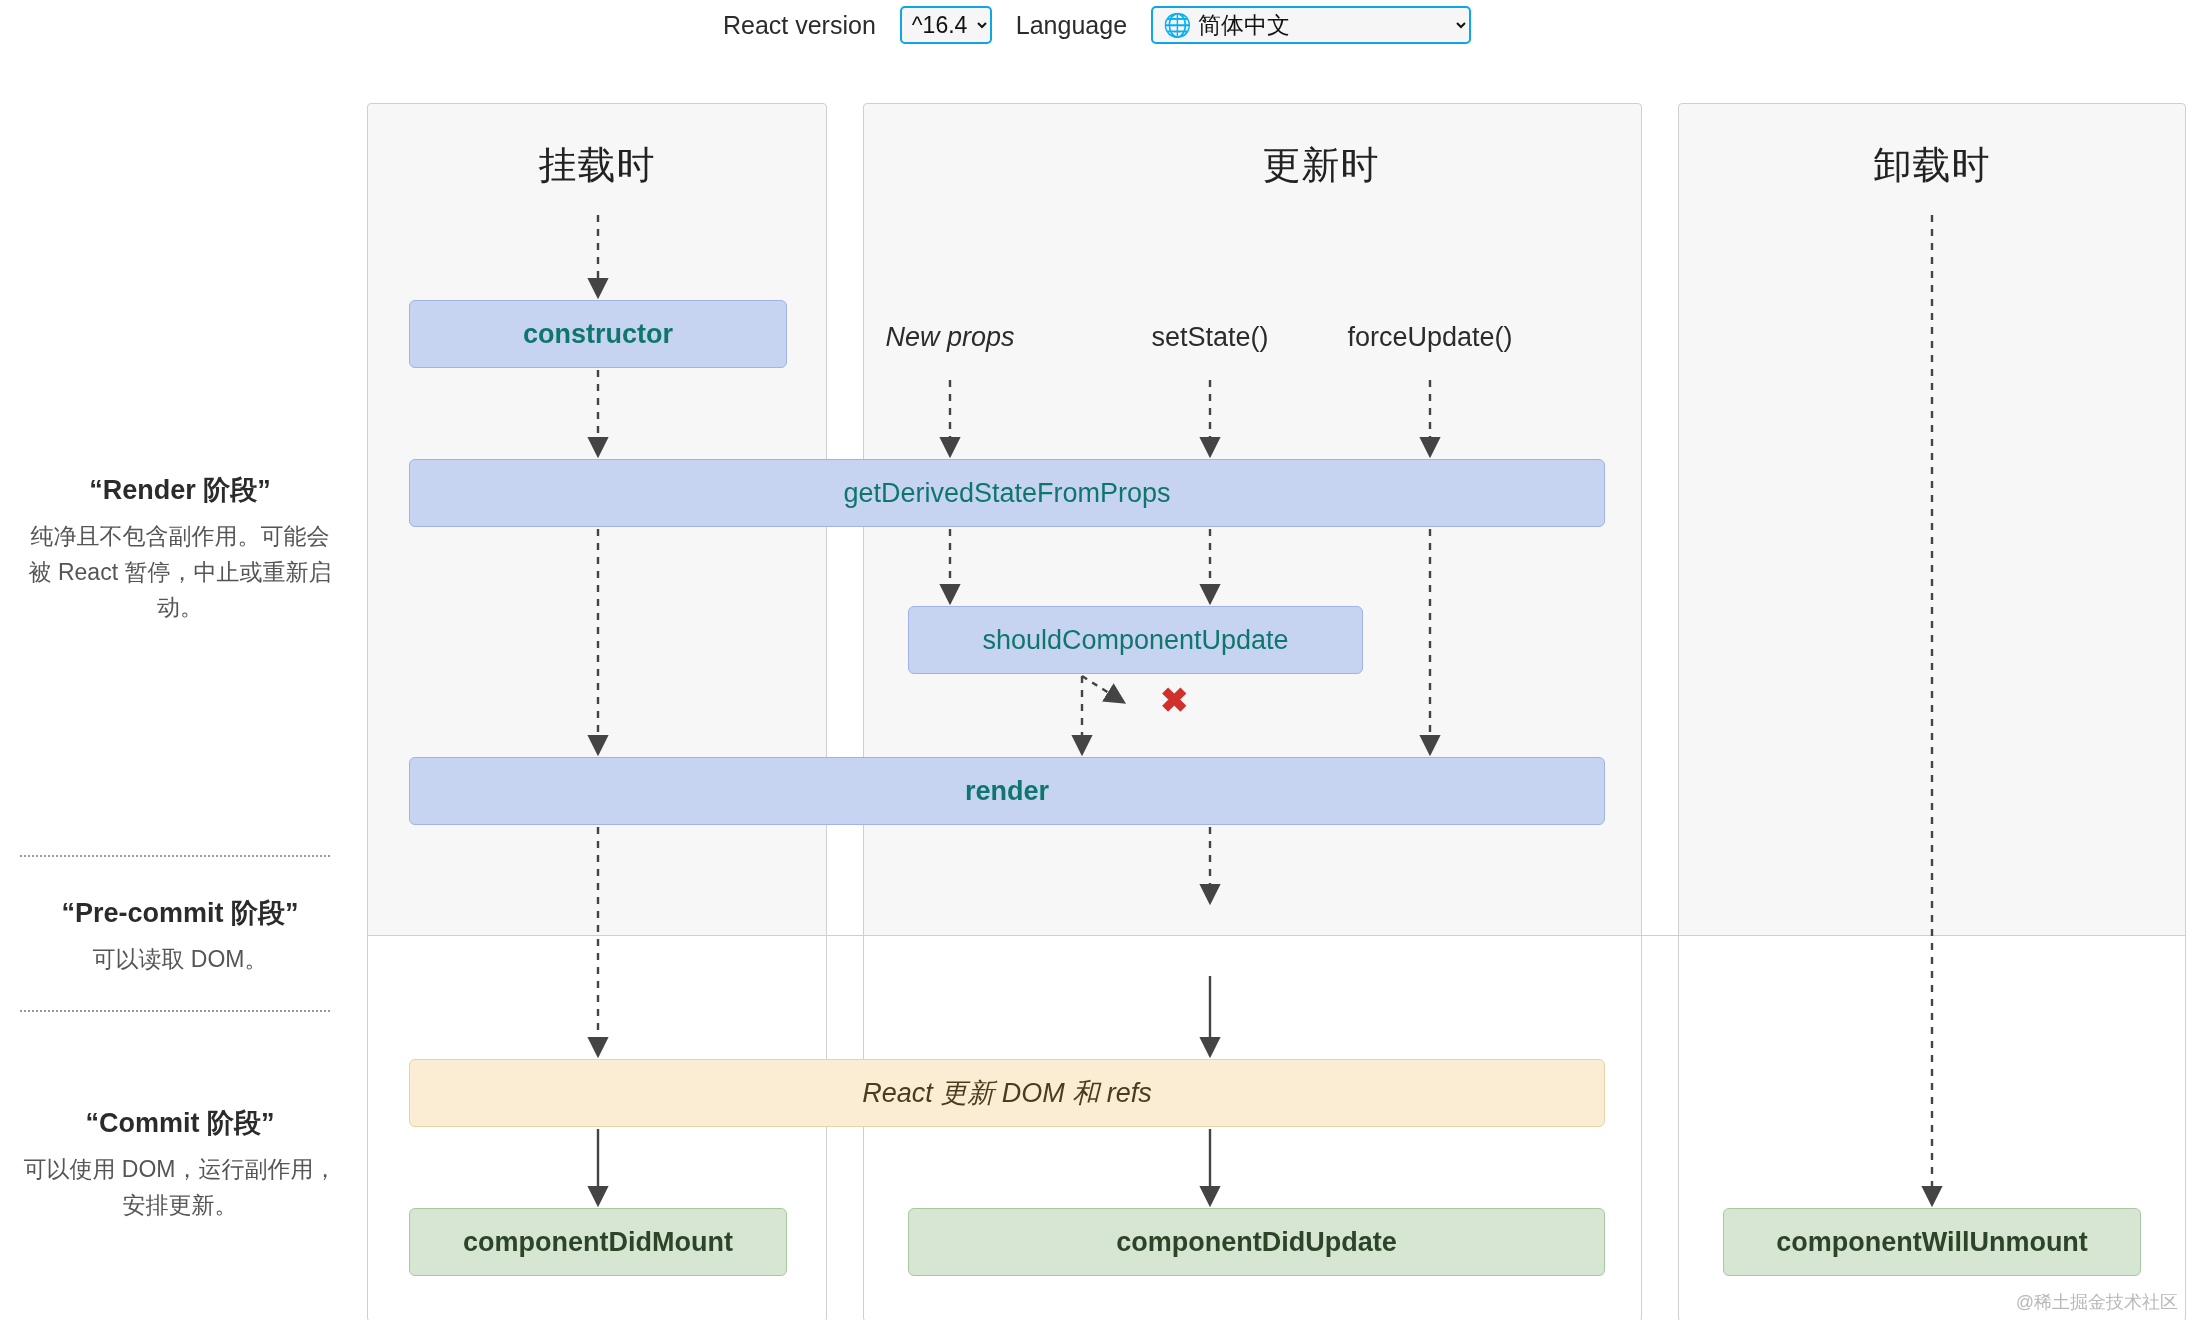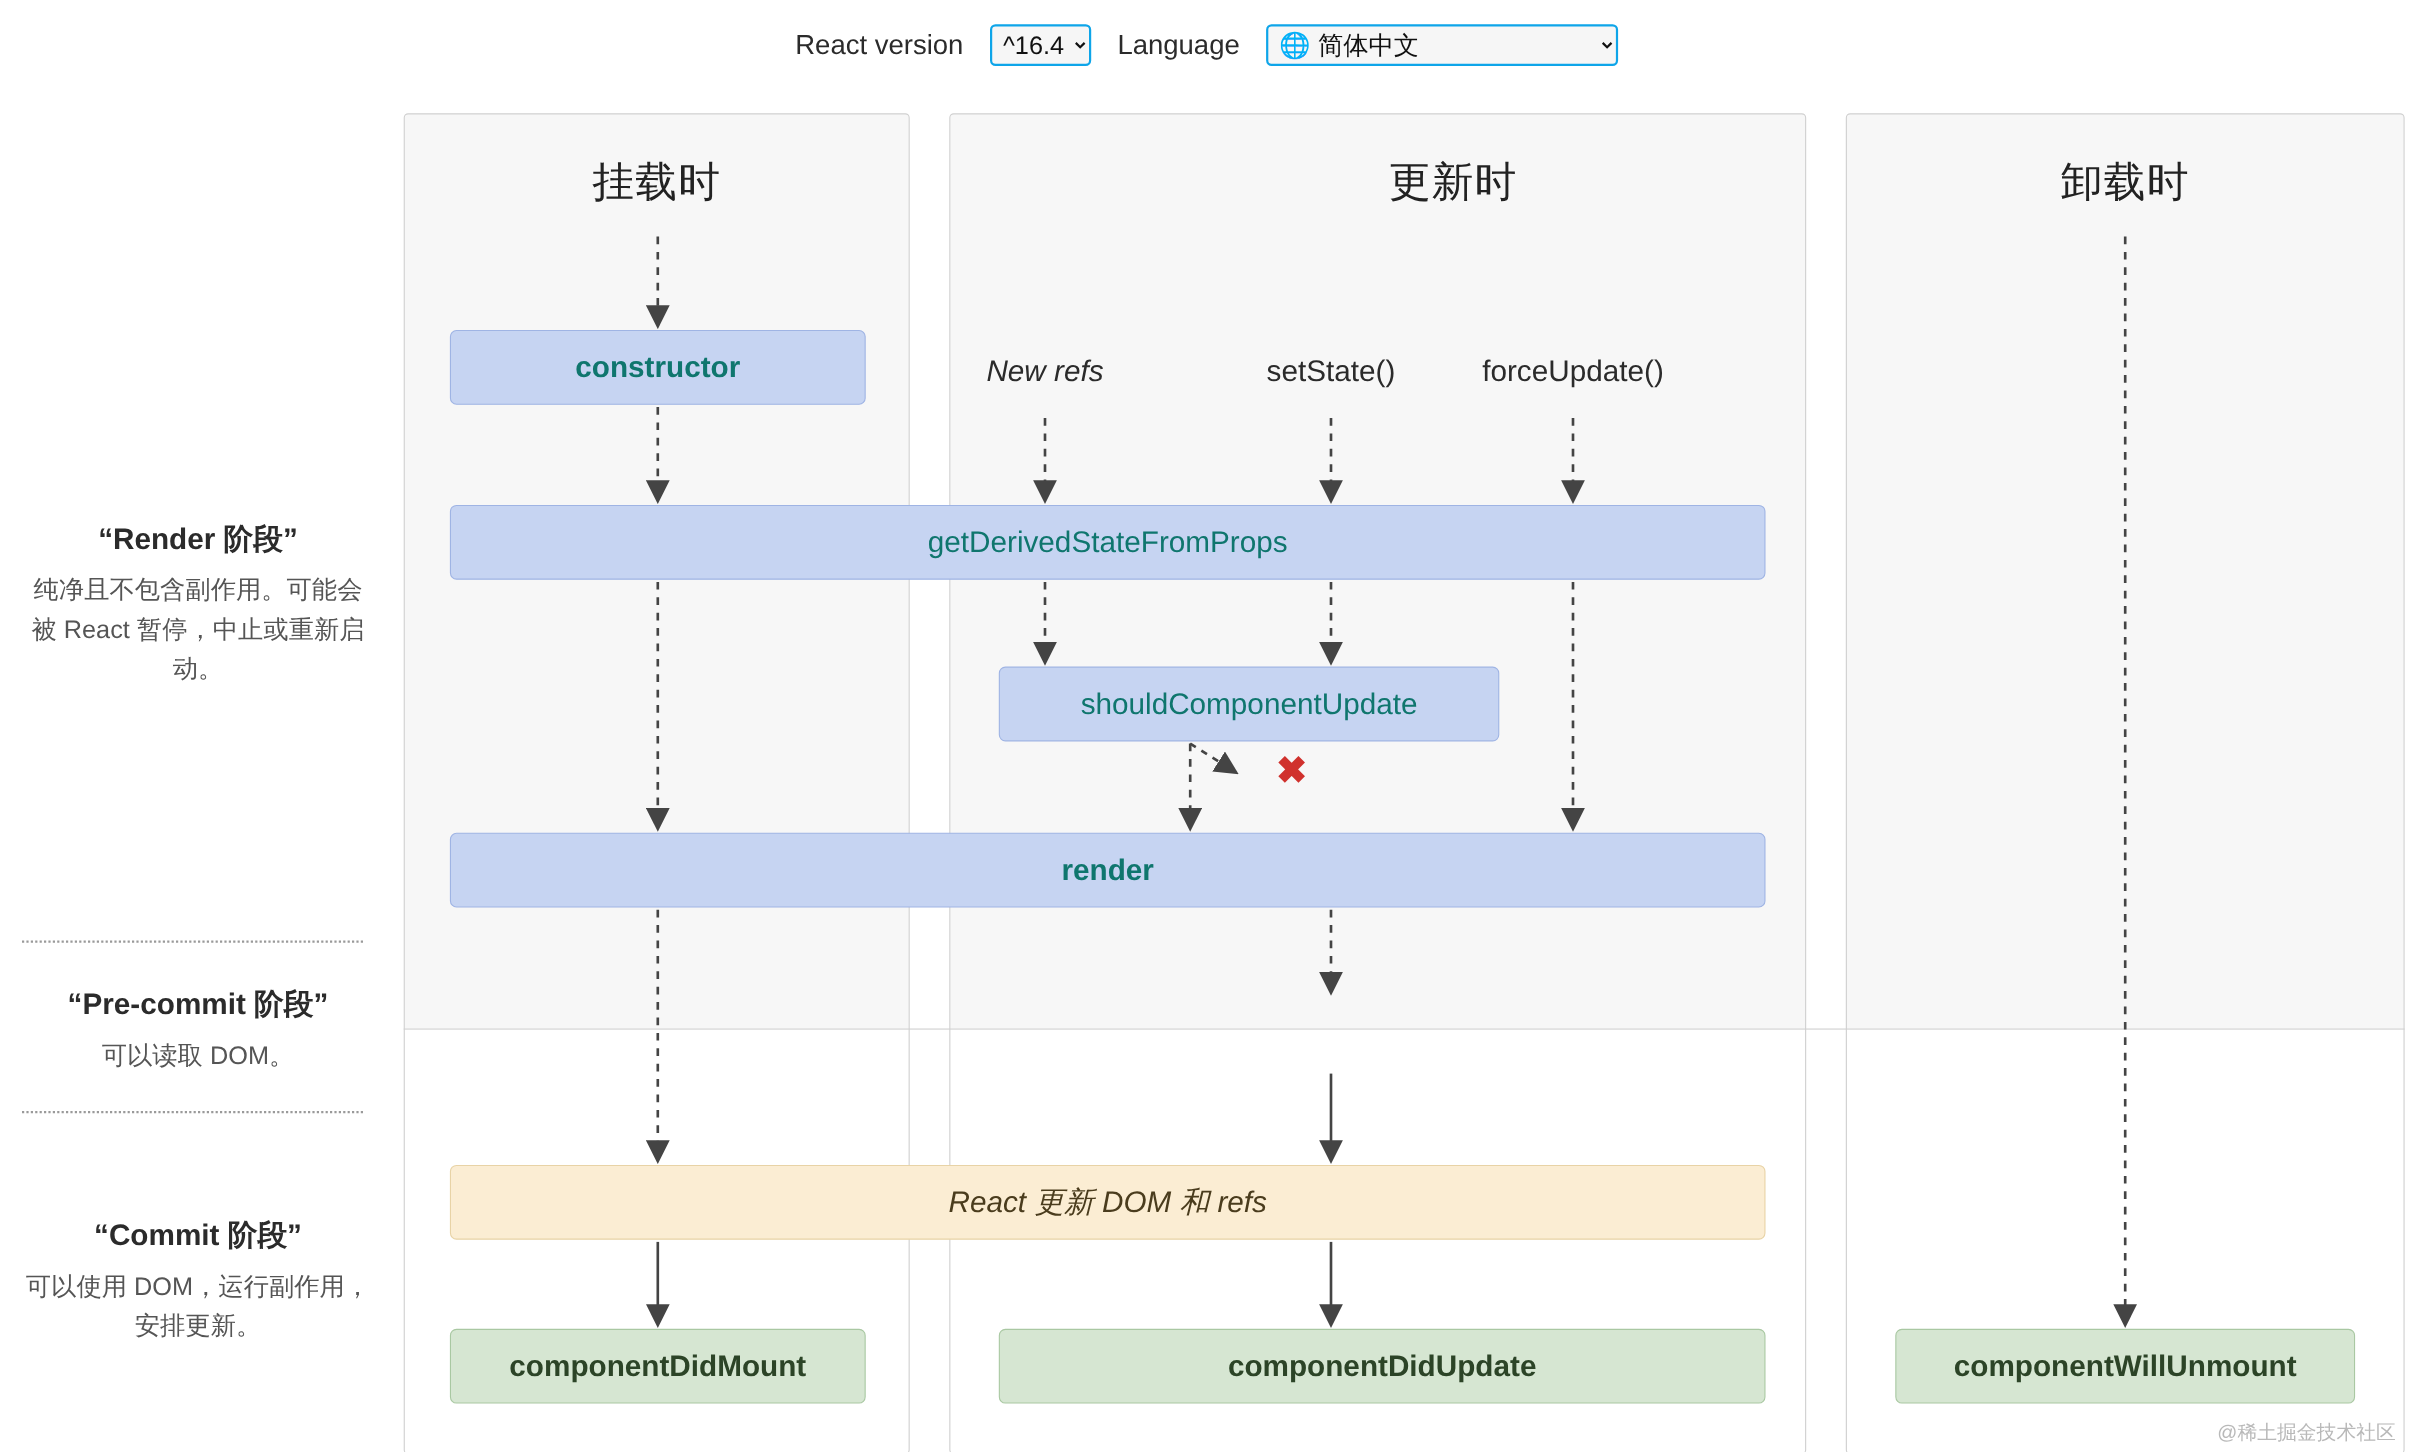--- a/index.html
+++ b/index.html
@@ -12,21 +12,21 @@
     height: 1320px;
     font-family: "Liberation Sans", sans-serif;
     color: #333333;
     position: relative;
     overflow: hidden;
   }
 
   
   .controls {
     position: absolute;
-    top: 22px;
+    top: 6px;
     left: 0;
     width: 2194px;
     display: flex;
     justify-content: center;
     align-items: center;
     gap: 24px;
     font-size: 25px;
     color: #2b2b2b;
   }
   .controls .lbl { font-size: 25px; }
@@ -207,21 +207,21 @@
   <div class="col col-mount"></div>
   <div class="col col-update"></div>
   <div class="col col-unmount"></div>
 
   <div class="phase-divider"></div>
 
   <div class="col-title t-mount">挂载时</div>
   <div class="col-title t-update">更新时</div>
   <div class="col-title t-unmount">卸载时</div>
 
-  <div class="trigger tr-newprops">New refs</div>
+  <div class="trigger tr-newprops">New props</div>
   <div class="trigger tr-setstate">setState()</div>
   <div class="trigger tr-force">forceUpdate()</div>
 
   <svg class="arrows">
     <defs>
       <marker id="ah" markerWidth="9" markerHeight="9" refX="6" refY="4.5" orient="auto">
         <path d="M0,0 L9,4.5 L0,9 z" fill="#444"></path>
       </marker>
     </defs>
     <g stroke="#444" stroke-width="2.4" fill="none" marker-end="url(#ah)">

